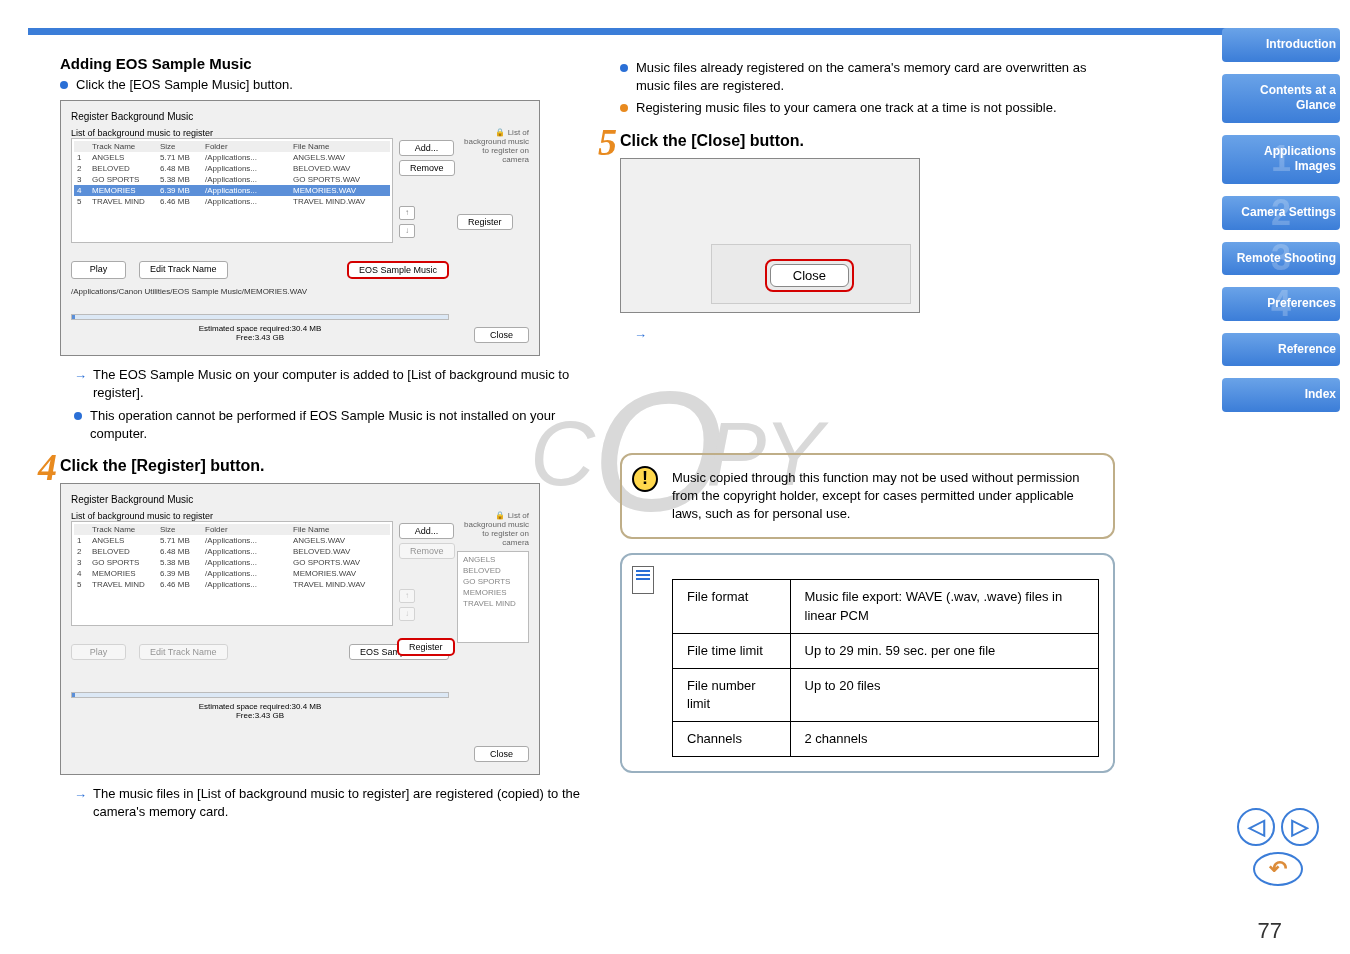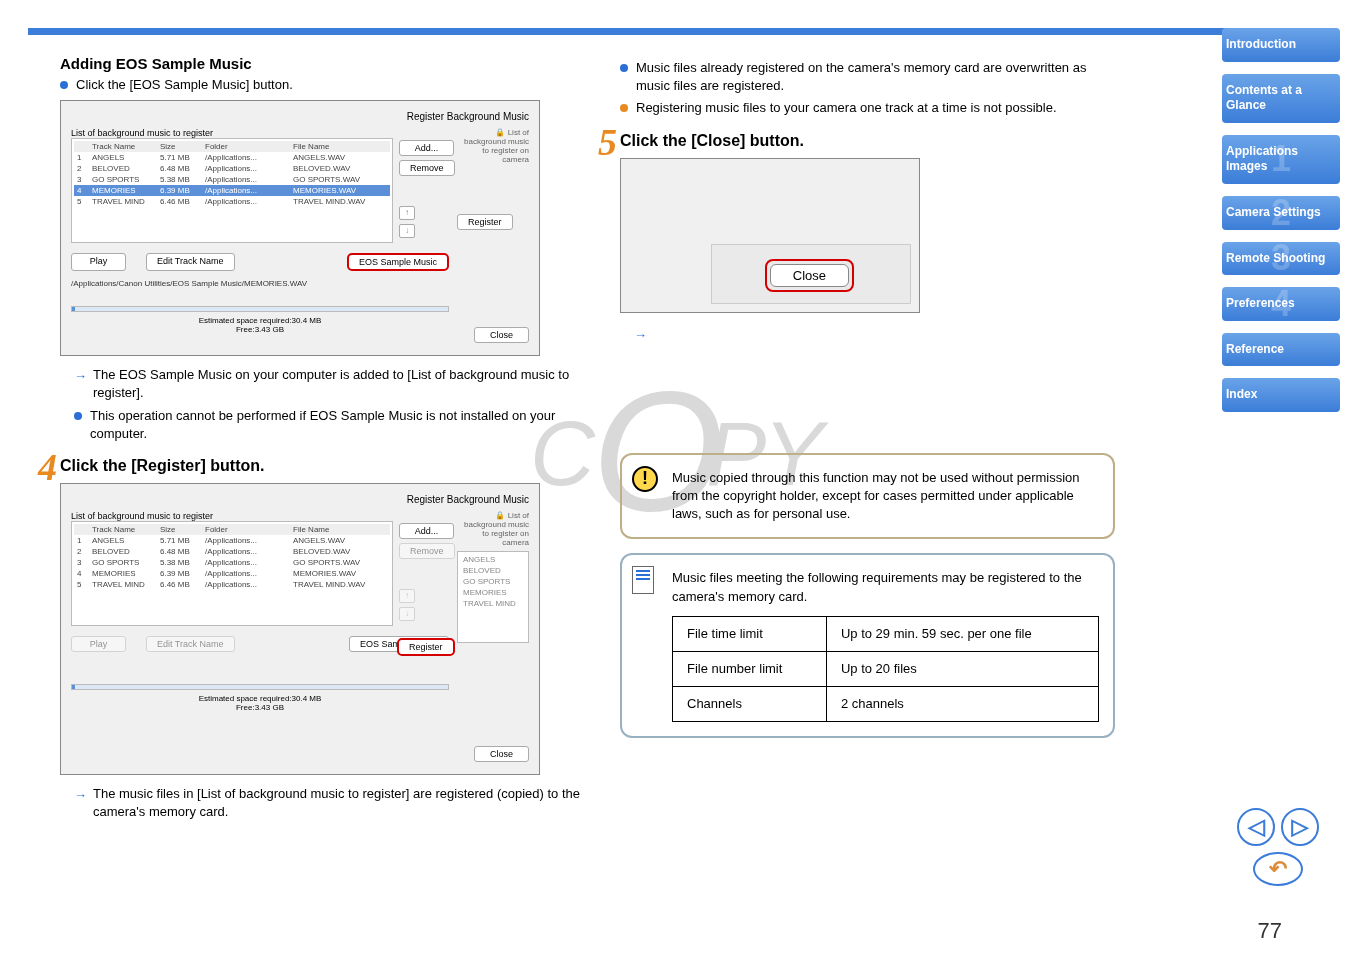--- a/index.html
+++ b/index.html
@@ -2,47 +2,47 @@
 <html><head>
   <meta charset="utf-8">
   <style>
     * { margin: 0; padding: 0; box-sizing: border-box; }
     body { font-family: Arial, Helvetica, sans-serif; width: 1350px; height: 954px; background: #fff; position: relative; font-size: 13px; color: #000; }
     .top-bar { height: 7px; background: #3b7dd8; margin: 28px 28px 0 28px; }
     .main { display: flex; padding: 20px 0 0 60px; }
     .col-left { width: 560px; padding-right: 20px; }
     .col-right { width: 505px; padding-right: 10px; }
     .sidebar { position: absolute; right: 10px; top: 28px; width: 118px; }
-    .nav-btn { display: block; background: linear-gradient(180deg,#6aa3e8 0%, #3b7dd8 100%); color: #fff; text-align: left; font-size: 12px; font-weight: bold; padding: 9px 4px; border-radius: 4px; margin-bottom: 12px; line-height: 1.3; position:relative; }
+    .nav-btn { display: block; background: linear-gradient(180deg,#6aa3e8 0%, #3b7dd8 100%); color: #fff; text-align: right; font-size: 12px; font-weight: bold; padding: 9px 4px; border-radius: 4px; margin-bottom: 12px; line-height: 1.3; position:relative; }
     .nav-btn.num::after { content: attr(data-num); position: absolute; font-size: 36px; color: rgba(255,255,255,0.22); font-weight: bold; left: 50%; top: 50%; transform: translate(-50%,-50%); }
     h3.heading { font-size: 15px; font-weight: bold; margin-bottom: 3px; }
     .bullet-row { display: flex; align-items: flex-start; margin: 4px 0; line-height: 1.4; }
     .dot { width: 8px; height: 8px; border-radius: 50%; flex-shrink: 0; margin-top: 5px; margin-right: 8px; }
     .dot.blue { background: #2a6fd6; }
     .dot.orange { background: #e88a1f; }
     .arrow { color: #2a6fd6; font-weight: bold; margin-right: 6px; margin-top: 0px; flex-shrink:0; }
     .step-num { color: #e88a1f; font-size: 38px; font-weight: bold; font-style: italic; position: absolute; margin-left: -22px; margin-top: -12px; font-family: Georgia, serif; }
     .step-title { font-size: 16px; font-weight: bold; margin: 14px 0 8px 0; position: relative; }
     .dialog { border: 1px solid #888; background: #f0f0f0; padding: 10px; width: 480px; font-size: 9px; position: relative; }
-    .dialog-title { text-align: right; font-size: 10px; margin-bottom: 6px; }
+    .dialog-title { text-align: left; font-size: 10px; margin-bottom: 6px; }
     .dialog-inner { display: flex; gap: 8px; }
     .dialog-left { flex: 1; }
     .dialog-right { width: 135px; font-size: 8px; }
     .list-area { background: #fff; border: 1px solid #bbb; height: 105px; padding: 2px; }
     .list-header { display: flex; background: #eee; font-size: 8px; }
     .list-header span, .list-row span { padding: 1px 3px; font-size: 8px; color: #444; }
     .list-row { display: flex; }
     .list-row.sel { background: #5b8fd8; color: #fff; }
     .list-row.sel span { color:#fff; }
     .col-num {width:15px;} .col-track{width:68px;} .col-size{width:45px;} .col-folder{width:88px;} .col-file{width:100px;}
     .btn-small { display: inline-block; border: 1px solid #aaa; background: #fff; border-radius: 3px; padding: 2px 10px; font-size: 9px; margin: 2px 0; min-width: 55px; text-align:center;}
     .btn-highlight { border: 2px solid #d40000; border-radius: 5px; }
     .sort-btns { margin-top: 28px; }
     .sort-btn { display: block; width: 16px; height: 14px; background: #fff; border: 1px solid #aaa; border-radius: 2px; margin-bottom: 4px; font-size: 8px; text-align:center; line-height:12px; color:#888; }
-    .bottom-btns { display: flex; gap: 20px; margin-top: 8px; }
+    .bottom-btns { display: flex; gap: 13px; margin-top: 16px; }
     .path-text { font-size: 8px; margin-top: 6px; color: #333; }
     .progress-bar { background: #dce8f5; height: 6px; margin: 18px 0 4px 0; border:1px solid #bbb; position:relative; }
     .progress-bar::before { content:''; position:absolute; left:0; top:0; bottom:0; width:3px; background:#5b8fd8;}
     .space-text { font-size: 8px; text-align: center; }
     .close-row { text-align: right; margin-top: 10px; }
     .camera-list { background:#fff; border:1px solid #bbb; height: 92px; padding: 2px; margin-top: 4px; }
     .lock-lbl { font-size:8px; color:#666; text-align:right; }
     .lock-lbl::before { content:'🔒 '; }
     .close-panel { border:1px solid #888; width: 300px; height: 155px; position:relative; background:#f0f0f0;}
     .close-panel-bg { position:absolute; right: 8px; bottom: 8px; width: 200px; height: 60px; background:#eaeaea; border:1px solid #ccc;}
@@ -291,23 +291,26 @@
         <span class="arrow">→</span>
       </div>
 
     <div class="info-box warn" style="margin-top:110px;">
       <div class="info-icon warn">!</div>
       <span>Music copied through this function may not be used without permission from the copyright holder, except for cases permitted under applicable laws, such as for personal use.</span>
     </div>
 
     <div class="info-box">
       <div class="info-icon note"></div>
-      <span>Music files meeting the following requirements may be registered to the camera's memory card.</span>
       <table class="req-table">
         <tbody>
+            <tr>
+              <td>File format</td>
+              <td>Music file export: WAVE (.wav, .wave) files in linear PCM</td>
+            </tr>
         <tr>
               <td>File time limit</td>
               <td>Up to 29 min. 59 sec. per one file</td>
             </tr>
         <tr>
               <td>File number limit</td>
               <td>Up to 20 files</td>
             </tr>
         <tr>
               <td>Channels</td>

